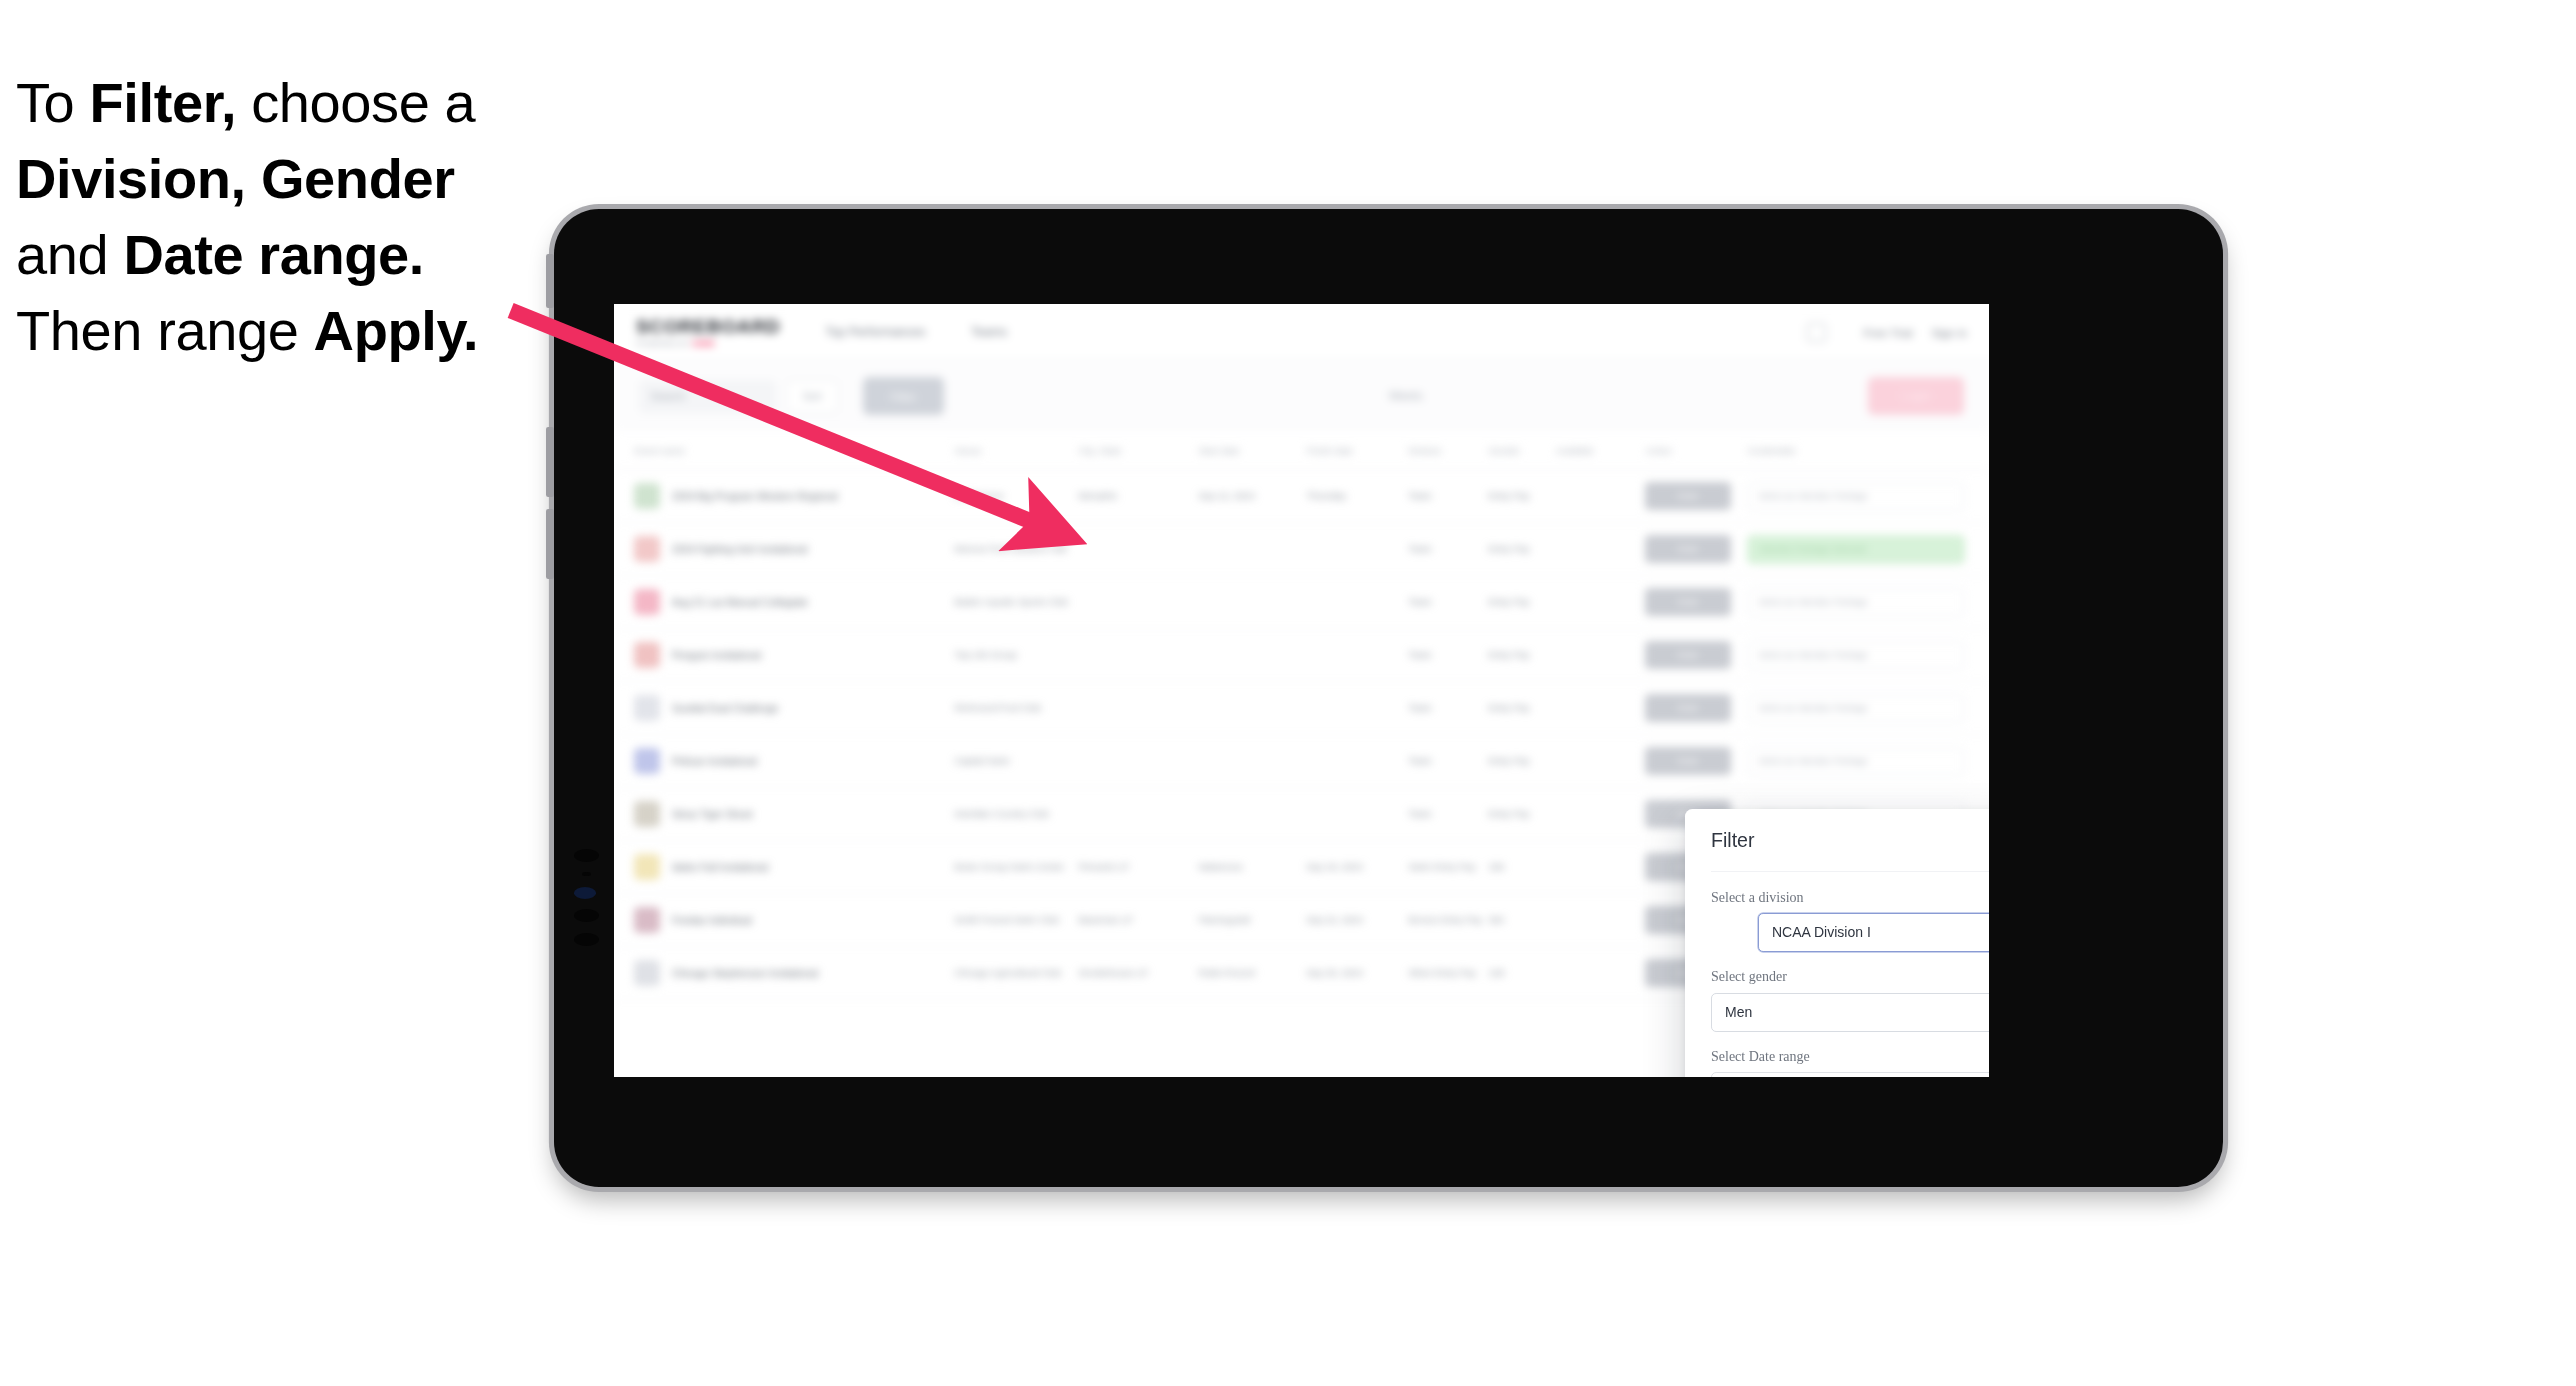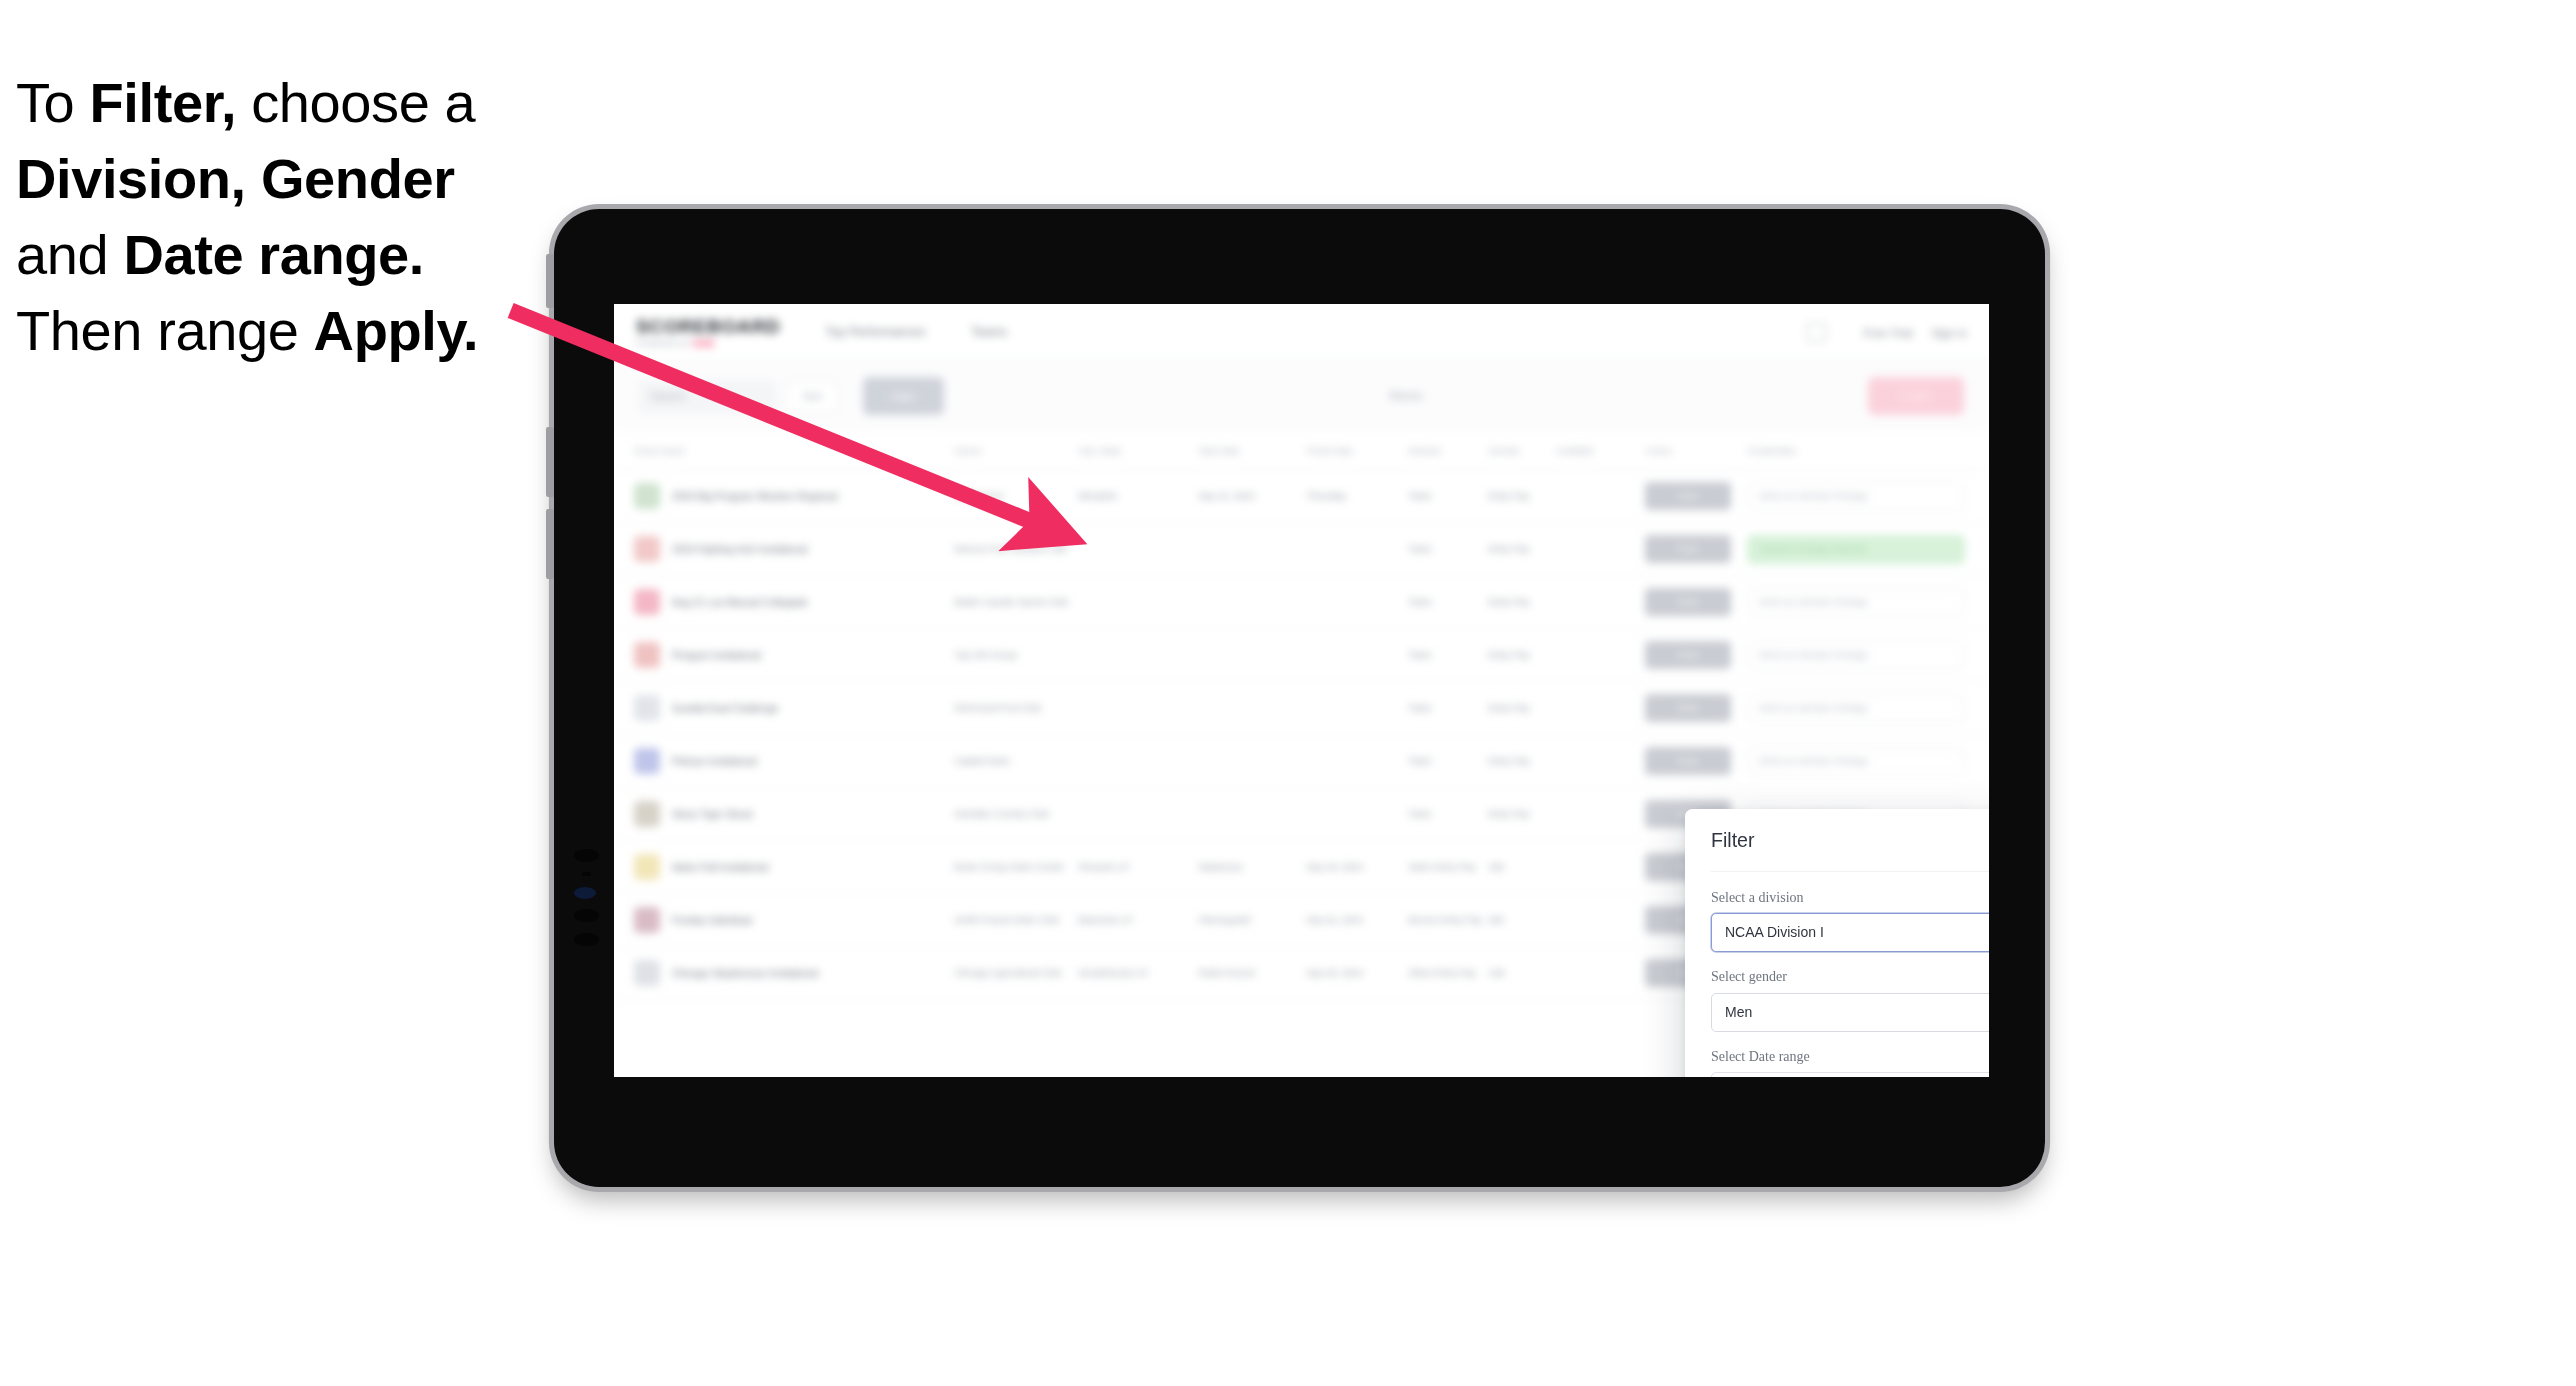--- a/index.html
+++ b/index.html
@@ -30,21 +30,21 @@
     color: #000000;
     letter-spacing: -0.4px;
   }
   #instruction .b { font-weight: bold; }
 
   
   #tablet {
     position: absolute;
     left: 554px;
     top: 209px;
-    width: 1491px;
+    width: 1669px;
     height: 978px;
     background: #0b0b0b;
     border-radius: 45px;
     box-shadow: 0 0 0 5.1px #a9a9ad, 0 13px 25px rgba(0,0,0,0.28);
   }
   .side-btn {
     position: absolute;
     background: #9d9da2;
     border-radius: 2.2px;
   }
@@ -285,20 +285,21 @@
     display: flex;
     align-items: center;
     padding: 0 13px;
     font-size: 14px;
     color: #2f3540;
     background: #ffffff;
   }
   .select-field.focused {
     border-color: #8a9bd4;
     box-shadow: 0 0 0 0.7px #b6c2e6;
+    margin-left: 47px;
   }
   .select-field .val { flex: 1; }
   .date-field {
     height: 39px;
     border: 0.7px solid #dfe2e7;
     border-radius: 5.1px;
     display: flex;
     align-items: center;
     gap: 9.5px;
     padding: 0 13px;

